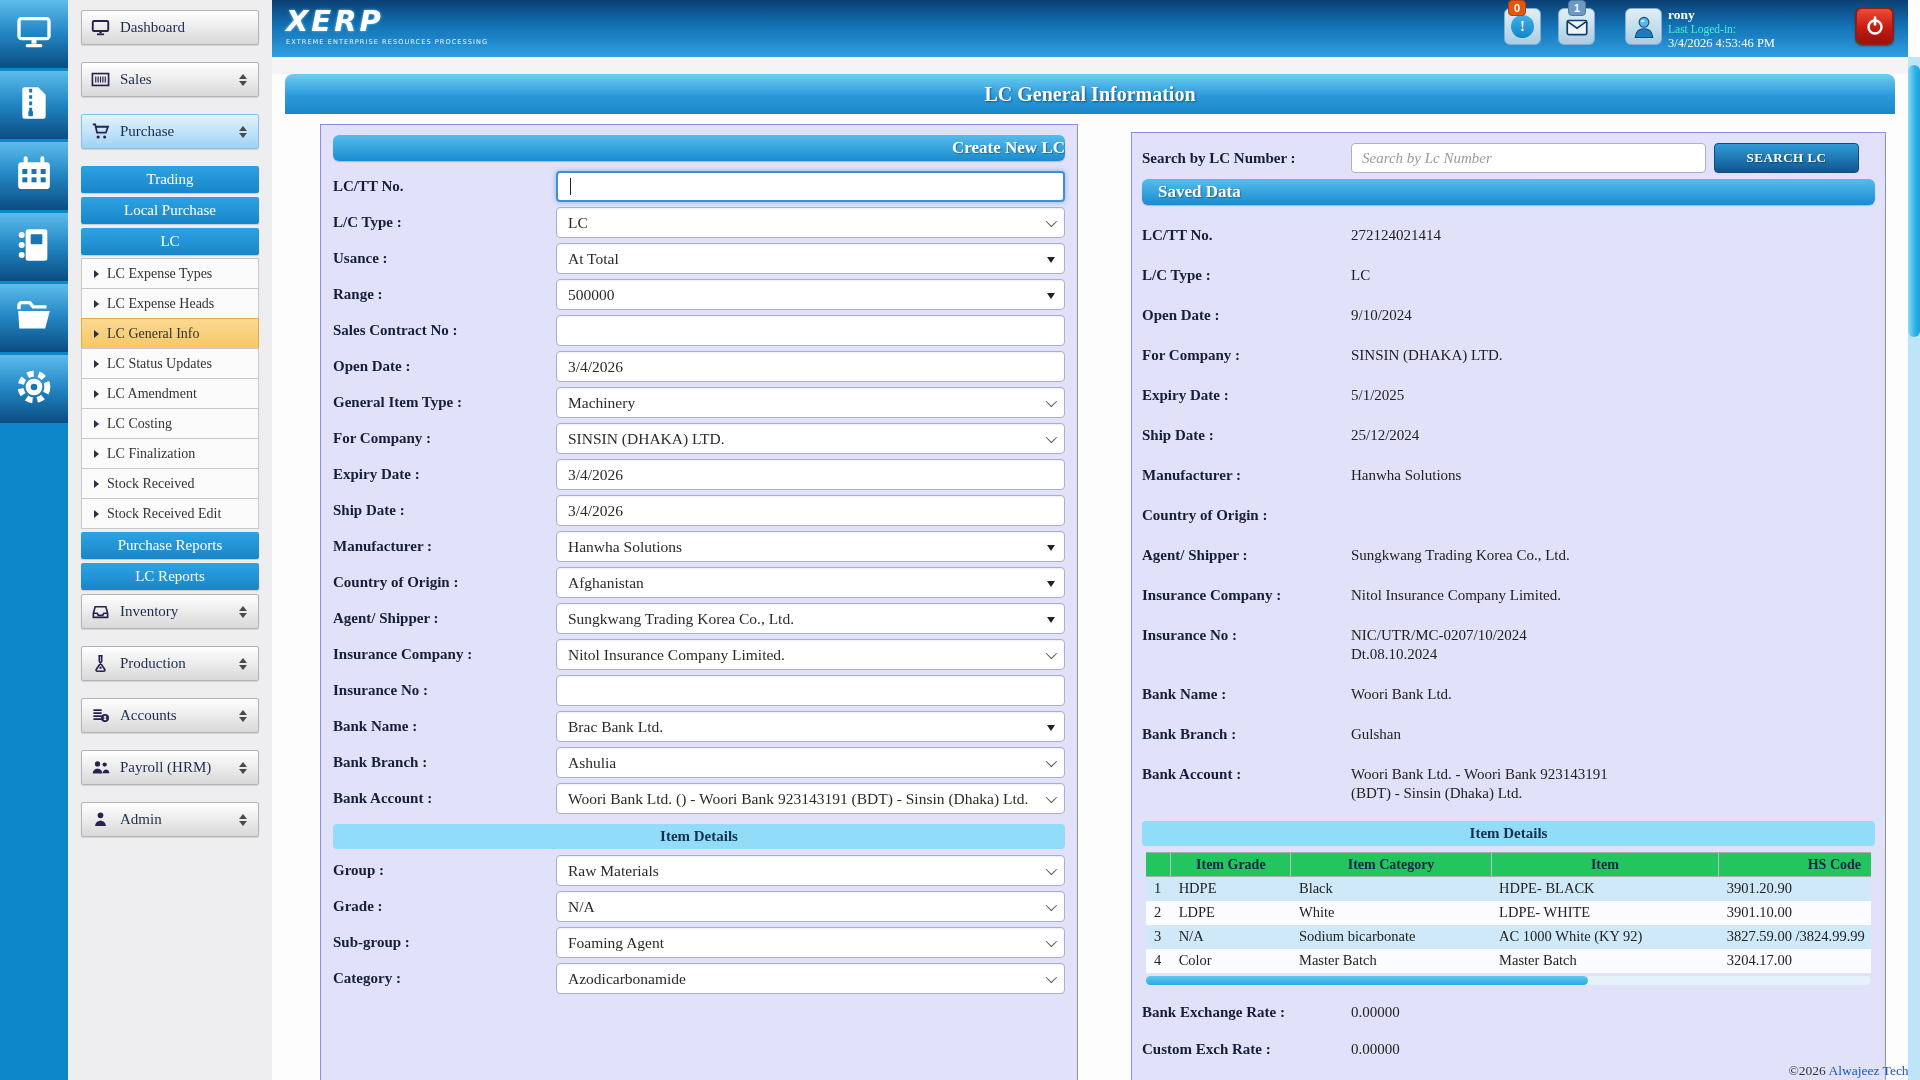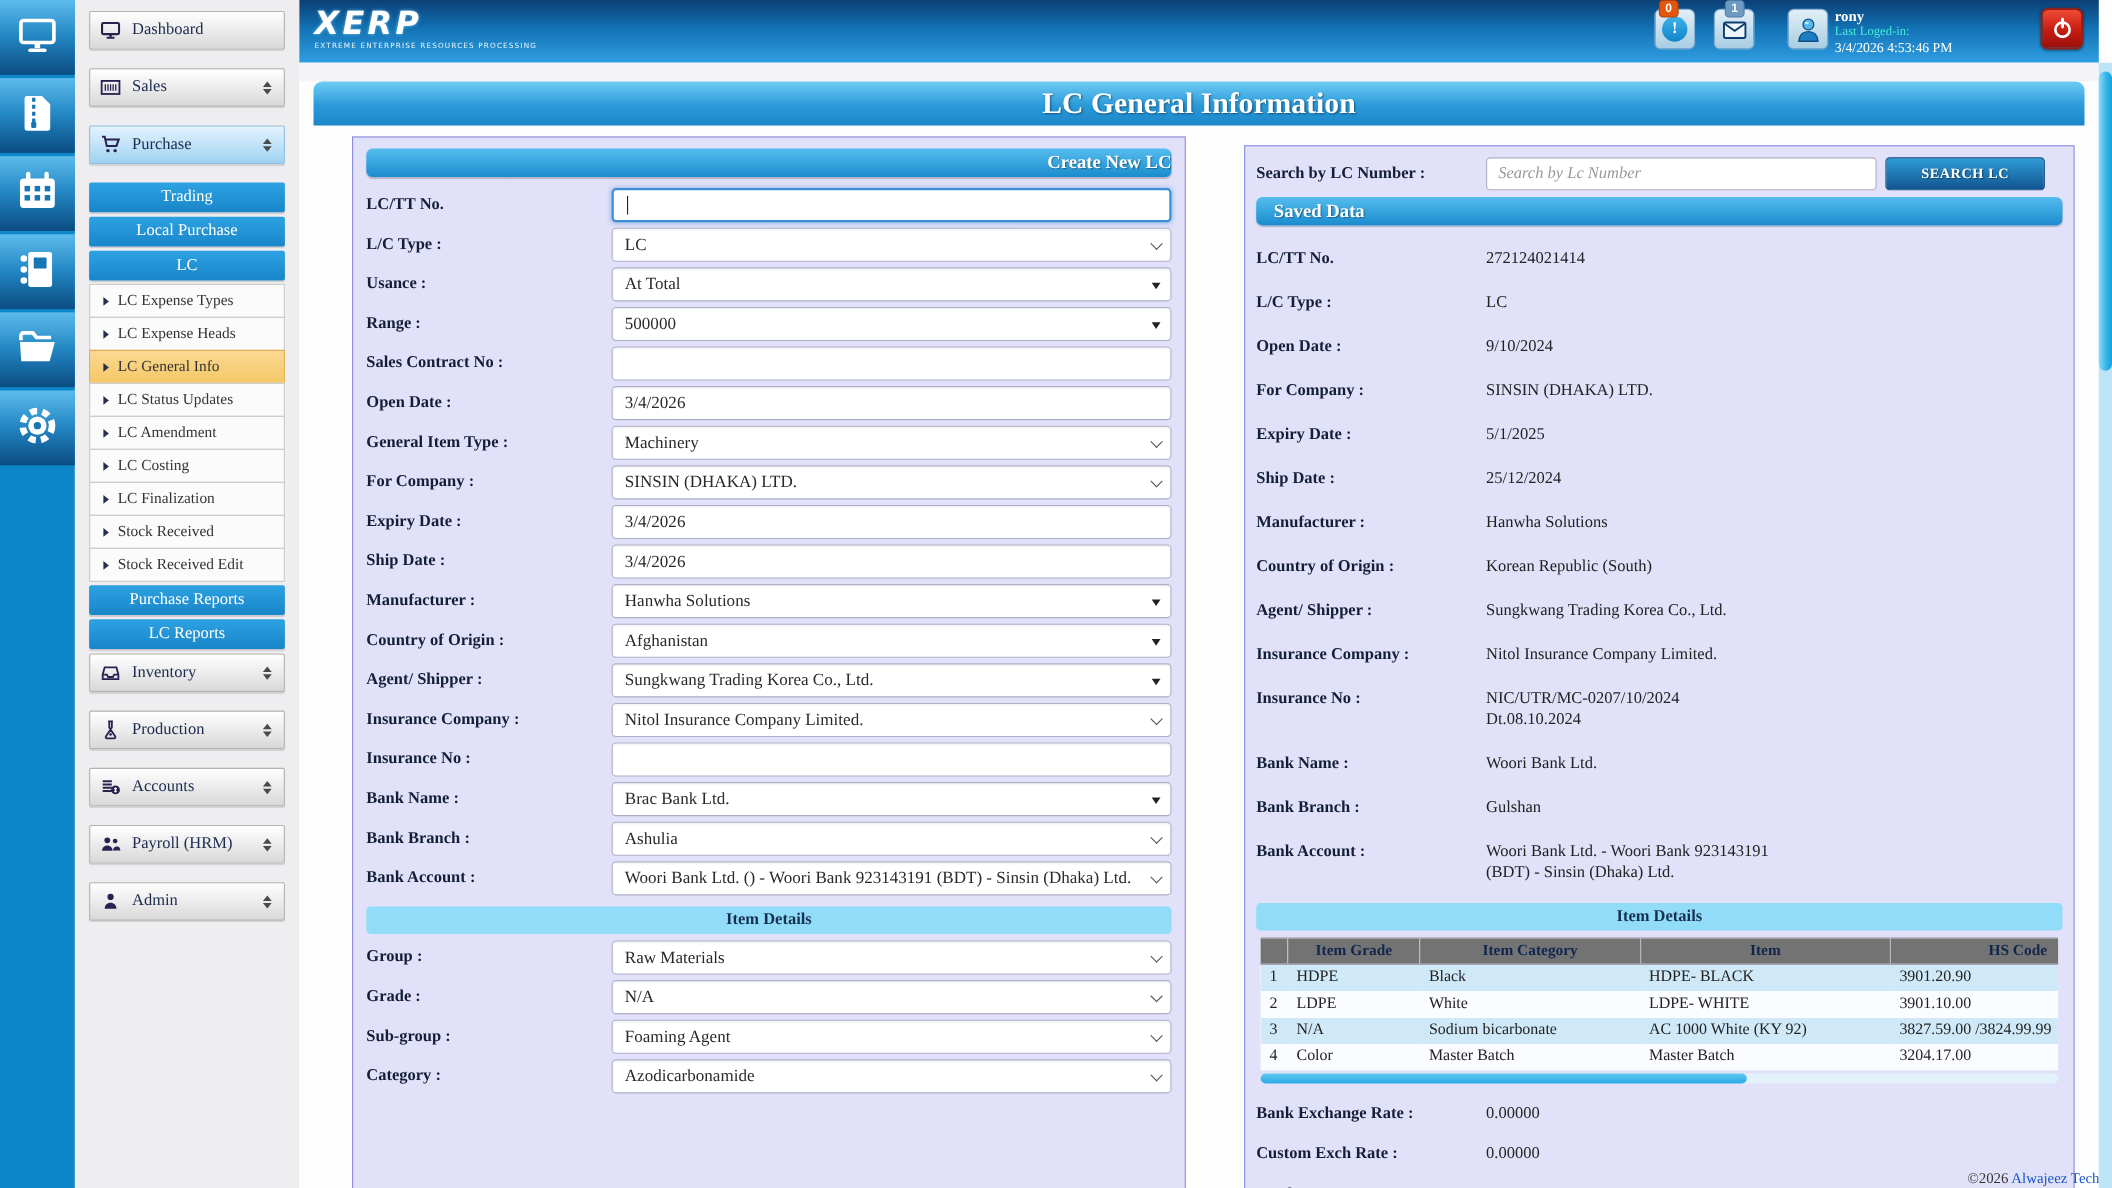--- a/index.html
+++ b/index.html
@@ -56,21 +56,21 @@
   .user-name{font-size:13.5px;font-weight:bold;}
   .user-login{font-size:11.5px;color:#45eed6;}
   .user-time{font-size:12.5px;}
   .power-btn{position:absolute;right:14px;top:7px;width:39px;height:38px;border-radius:7px;cursor:pointer;
     background:linear-gradient(180deg,#ef4b35 0%,#c61c12 55%,#9c0f0c 100%);border:2px solid #8e2019;
     display:flex;align-items:center;justify-content:center;box-shadow:0 1px 2px rgba(0,0,0,.4);}
 
   .gap-strip{position:absolute;left:0;right:0;top:57px;height:17px;background:#f4f4f6;}
   .title-bar{position:absolute;left:13px;right:13px;top:74px;height:40px;border-radius:8px 8px 0 0;
     background:linear-gradient(180deg,#6fcdf4 0%,#2a9ada 55%,#1b86c9 100%);
-    color:#fff;font-size:27px;font-weight:bold;text-align:center;line-height:40px;
+    color:#fff;font-size:20px;font-weight:bold;text-align:center;line-height:40px;
     text-shadow:1px 1px 2px rgba(0,0,0,.45);}
 
   
   .panel{position:absolute;background:#e1e1fa;border:1px solid #8d8de0;}
   .left-panel{left:48px;top:124px;width:758px;height:1000px;}
   .right-panel{left:859px;top:132px;width:755px;height:1000px;padding:0 10px;}
   .blue-bar{height:26px;border-radius:6px;color:#fff;font-size:17px;font-weight:bold;line-height:26px;
     padding-left:16px;text-shadow:1px 1px 1px rgba(0,0,0,.35);
     background:linear-gradient(180deg,#55bdee 0%,#1a8bce 100%);box-shadow:0 1px 1px rgba(0,0,0,.2);}
   .left-panel .blue-bar{margin:10px 12px;text-align:right;}
@@ -99,21 +99,21 @@
   .search-btn{margin-left:8px;width:145px;height:30px;border:1px solid #0d4c83;border-radius:4px;cursor:pointer;
     background:linear-gradient(180deg,#2f9cd8 0%,#11558f 100%);color:#fff;
     font-family:"Liberation Serif",serif;font-size:13px;font-weight:bold;letter-spacing:.5px;
     text-shadow:1px 1px 1px rgba(0,0,0,.4);}
   .srow{display:flex;margin:21px 0 0 0;}
   .srow .slabel{flex:0 0 209px;font-weight:bold;color:#141e38;font-size:15px;line-height:19px;}
   .srow .sval{flex:1;font-size:15px;color:#222;line-height:19px;white-space:pre-line;}
   .right-panel .subbar{margin:18px 0 6px 0;}
   table.itbl{width:calc(100% - 8px);margin:0 4px;border-collapse:collapse;table-layout:fixed;
     background:#fff;font-size:14.5px;}
-  .itbl th{background:#737373;border-top:1px solid #a9a9b8;border-bottom:1px solid #a9a9b8;
+  .itbl th{background:#22c55e;border-top:1px solid #a9a9b8;border-bottom:1px solid #a9a9b8;
     font-size:14px;color:#10264d;height:24px;font-weight:bold;border-left:1px solid #bcbcc9;}
   .itbl th:first-child{border-left:none;}
   .itbl td{height:24px;padding:0 8px;color:#222;overflow:hidden;white-space:nowrap;}
   .itbl tr.odd td{background:#cfe9f8;}
   .itbl tr.even td{background:#fbfcff;}
   .itbl .hs-h{text-align:right;padding-right:10px;}
   .hscroll{height:9px;margin:3px 4px 0 4px;background:#e4f2fb;border-radius:5px;position:relative;}
   .hscroll .thumb{position:absolute;left:0;top:0;height:9px;width:61%;border-radius:5px;cursor:pointer;
     background:linear-gradient(180deg,#62c8f0,#28aae2);}
   .trow{display:flex;margin-top:18px;}
@@ -557,21 +557,20 @@
         <div class="srow">
           <div class="slabel">Ship Date :</div>
           <div class="sval">25/12/2024</div>
         </div>
         <div class="srow">
           <div class="slabel">Manufacturer :</div>
           <div class="sval">Hanwha Solutions</div>
         </div>
         <div class="srow">
           <div class="slabel">Country of Origin :</div>
-          <div class="sval">Korean Republic (South)</div>
         </div>
         <div class="srow">
           <div class="slabel">Agent/ Shipper :</div>
           <div class="sval">Sungkwang Trading Korea Co., Ltd.</div>
         </div>
         <div class="srow">
           <div class="slabel">Insurance Company :</div>
           <div class="sval">Nitol Insurance Company Limited.</div>
         </div>
         <div class="srow">

